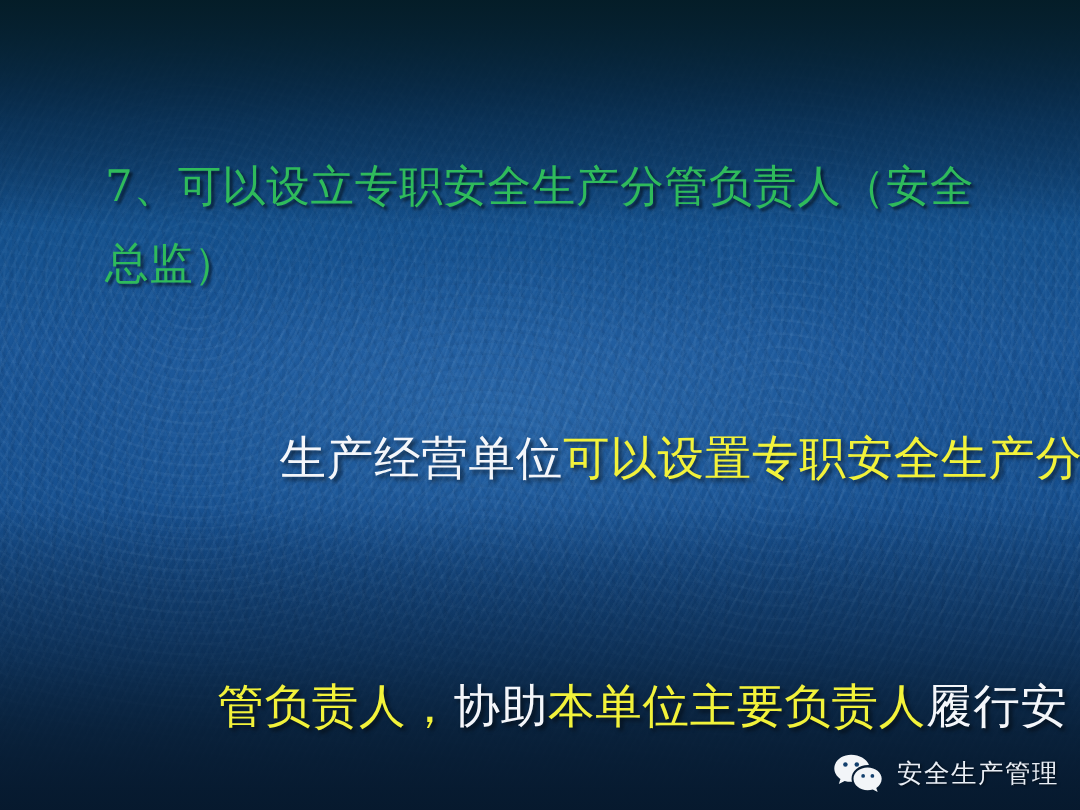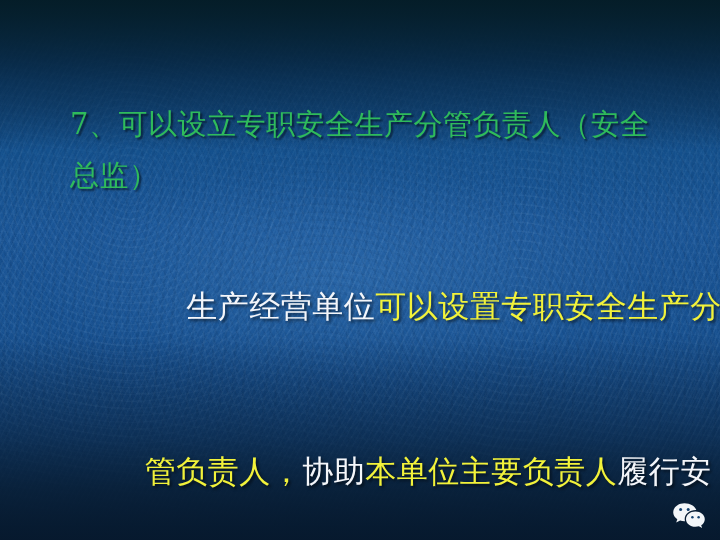--- a/index.html
+++ b/index.html
@@ -145,16 +145,17 @@
       <span>
         <svg class="wechat-icon" width="34" height="26" viewBox="0 0 34 26" aria-hidden="true">
           <path d="M12.4 1.2C6.2 1.2 1.2 5.3 1.2 10.3c0 2.8 1.6 5.3 4.1 7l-1.1 3.3 3.9-2c1.3.4 2.8.6 4.3.6h.6c-.2-.7-.3-1.4-.3-2.1 0-5 4.9-9.1 11-9.1h.6C23.2 4.5 18.4 1.2 12.4 1.2z" fill="#f2f5f8"></path>
           <circle cx="8.6" cy="7.6" r="1.5" fill="#13406e"></circle>
           <circle cx="16.2" cy="7.6" r="1.5" fill="#13406e"></circle>
           <path d="M32.8 17.2c0-4.2-4.2-7.6-9.4-7.6s-9.4 3.4-9.4 7.6 4.2 7.6 9.4 7.6c1.2 0 2.4-.2 3.5-.5l3.2 1.7-.9-2.7c2.1-1.4 3.6-3.5 3.6-6.1z" fill="#f2f5f8"></path>
           <circle cx="20.4" cy="15.3" r="1.25" fill="#13406e"></circle>
           <circle cx="26.6" cy="15.3" r="1.25" fill="#13406e"></circle>
         </svg>
       </span>
+      <span class="wm-text">安全生产管理</span>
     </div>
 
   </div>
 </div>
 
 </body></html>

